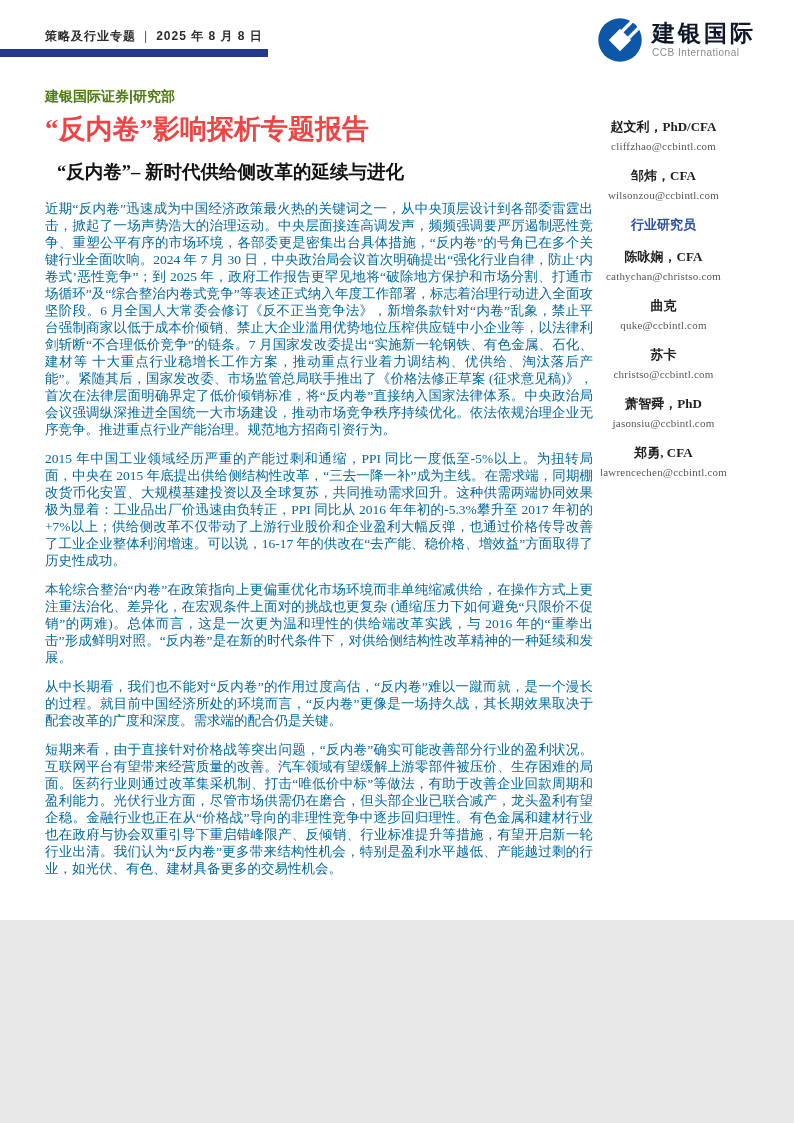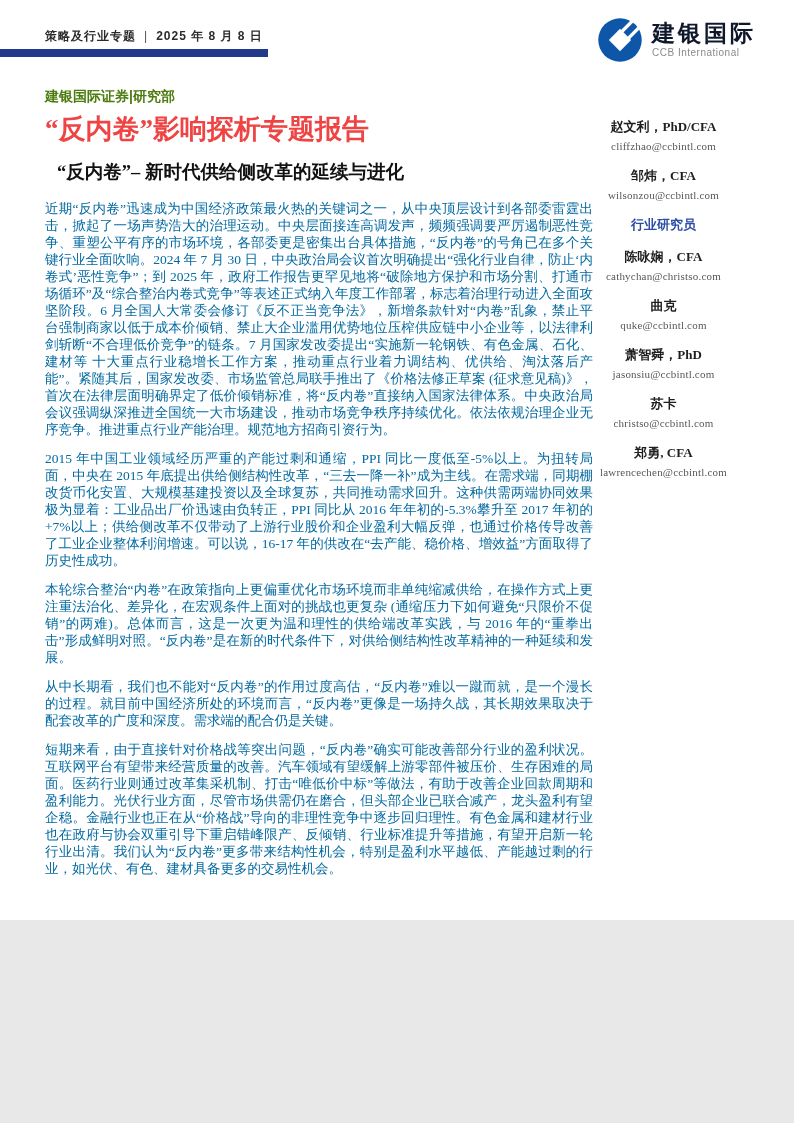--- a/index.html
+++ b/index.html
@@ -196,26 +196,26 @@
     <div class="industry-label">行业研究员</div>
     <div class="analyst">
       <div class="analyst-name">陈咏娴，CFA</div>
       <div class="analyst-email">cathychan@christso.com</div>
     </div>
     <div class="analyst">
       <div class="analyst-name">曲克</div>
       <div class="analyst-email">quke@ccbintl.com</div>
     </div>
     <div class="analyst">
+      <div class="analyst-name">苏卡</div>
+      <div class="analyst-email">christso@ccbintl.com</div>
+    </div>
+    <div class="analyst">
       <div class="analyst-name">萧智舜，PhD</div>
       <div class="analyst-email">jasonsiu@ccbintl.com</div>
-    </div>
-    <div class="analyst">
-      <div class="analyst-name">苏卡</div>
-      <div class="analyst-email">christso@ccbintl.com</div>
     </div>
     <div class="analyst">
       <div class="analyst-name">郑勇, CFA</div>
       <div class="analyst-email">lawrencechen@ccbintl.com</div>
     </div>
   </div>
 
   <div class="footer-rule"></div>
   <div class="footer-line">
     <span class="footer-disclaimer">本报告由建银国际证券有限公司撰写，分析师证明及其他重要声明请见报告最后一页</span>

